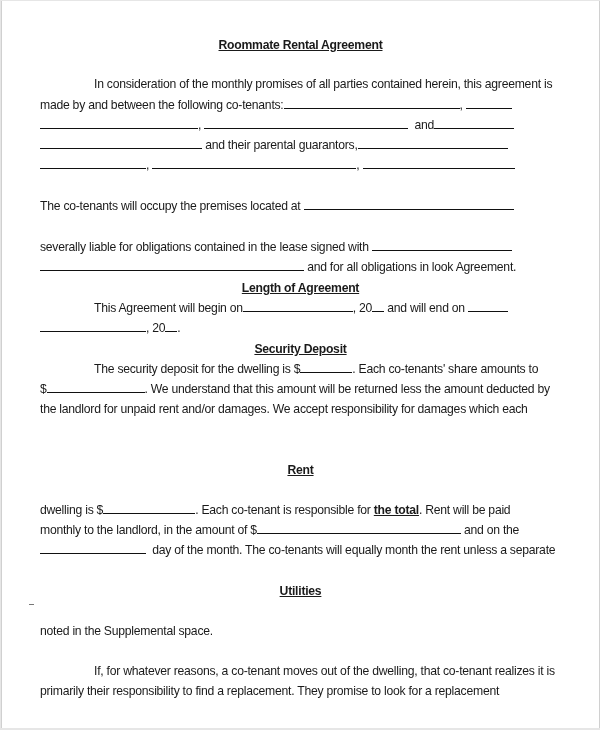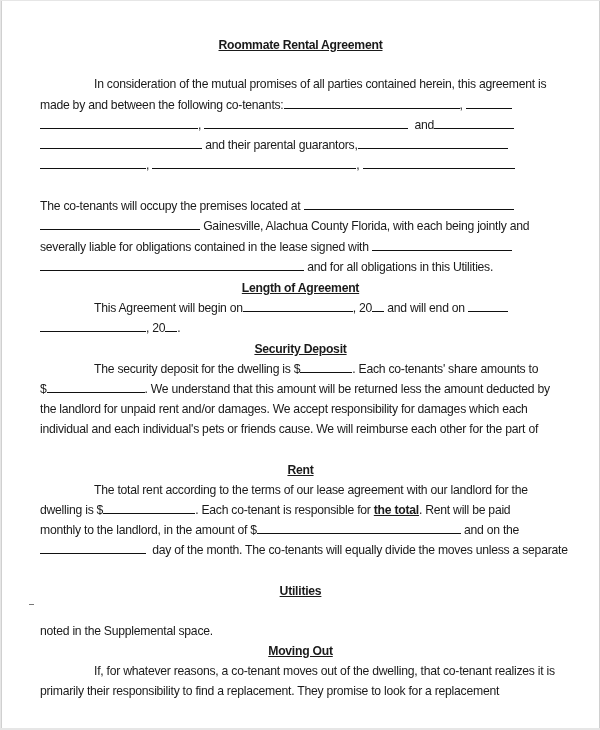--- a/index.html
+++ b/index.html
@@ -20,48 +20,44 @@
     .u-bold { font-weight: bold; text-decoration: underline; }
     .tick { position: absolute; left: 27px; top: 603px; width: 5px; border-top: 1px solid #777; }
   </style>
 </head>
 <body>
 
 <div class="page">
 
   <div class="line center title" style="top:34px">Roommate Rental Agreement</div>
 
-  <div class="line indent" style="top:73px"><span>In consideration of the mutual promises of all parties contained herein, this agreement is</span></div>
+  <div class="line indent" style="top:73px"><span>In consideration of the monthly promises of all parties contained herein, this agreement is</span></div>
   <div class="line" style="top:94px"><span>made by and between the following co-tenants:</span><span class="blank" style="width:176px"></span>, <span class="blank" style="width:46px"></span></div>
   <div class="line" style="top:114px"><span class="blank" style="width:158px"></span>, <span class="blank" style="width:204px"></span>&nbsp; <span>and</span><span class="blank" style="width:80px"></span></div>
   <div class="line" style="top:134px"><span class="blank" style="width:162px"></span> <span>and their parental guarantors,</span><span class="blank" style="width:150px"></span></div>
   <div class="line" style="top:154px"><span class="blank" style="width:106px"></span>, <span class="blank" style="width:204px"></span>, <span class="blank" style="width:152px"></span></div>
 
   <div class="line" style="top:195px"><span>The co-tenants will occupy the premises located at</span> <span class="blank" style="width:210px"></span></div>
-  <div class="line" style="top:215px"><span class="blank" style="width:160px"></span> <span>Gainesville, Alachua County Florida, with each being jointly and</span></div>
   <div class="line" style="top:236px"><span>severally liable for obligations contained in the lease signed with</span> <span class="blank" style="width:140px"></span></div>
-  <div class="line" style="top:256px"><span class="blank" style="width:264px"></span> <span>and for all obligations in this Utilities.</span></div>
+  <div class="line" style="top:256px"><span class="blank" style="width:264px"></span> <span>and for all obligations in look Agreement.</span></div>
 
   <div class="line center title" style="top:277px">Length of Agreement</div>
   <div class="line indent" style="top:297px"><span>This Agreement will begin on</span><span class="blank" style="width:110px"></span><span>, 20</span><span class="blank" style="width:12px"></span> <span>and will end on</span> <span class="blank" style="width:40px"></span></div>
   <div class="line" style="top:317px"><span class="blank" style="width:106px"></span><span>, 20</span><span class="blank" style="width:12px"></span>.</div>
 
   <div class="line center title" style="top:338px">Security Deposit</div>
   <div class="line indent" style="top:358px"><span>The security deposit for the dwelling is $</span><span class="blank" style="width:52px"></span><span>.  Each co-tenants' share amounts to</span></div>
   <div class="line" style="top:378px"><span>$</span><span class="blank" style="width:98px"></span><span>.  We understand that this amount will be returned less the amount deducted by</span></div>
   <div class="line" style="top:398px">the landlord for unpaid rent and/or damages.  We accept responsibility for damages which each</div>
-  <div class="line" style="top:418px">individual and each individual's pets or friends cause.  We will reimburse each other for the part of</div>
 
   <div class="line center title" style="top:459px">Rent</div>
-  <div class="line indent" style="top:479px">The total rent according to the terms of our lease agreement with our landlord for the</div>
   <div class="line" style="top:499px"><span>dwelling is $</span><span class="blank" style="width:92px"></span><span>.  Each co-tenant is responsible for</span> <span class="u-bold">the total</span><span>.  Rent will be paid</span></div>
   <div class="line" style="top:519px"><span>monthly to the landlord, in the amount of $</span><span class="blank" style="width:204px"></span> <span>and on the</span></div>
-  <div class="line" style="top:539px"><span class="blank" style="width:106px"></span>&nbsp; <span>day of the month.  The co-tenants will equally divide the moves unless a separate</span></div>
+  <div class="line" style="top:539px"><span class="blank" style="width:106px"></span>&nbsp; <span>day of the month.  The co-tenants will equally month the rent unless a separate</span></div>
 
   <div class="line center title" style="top:580px">Utilities</div>
   <div class="tick"></div>
   <div class="line" style="top:620px">noted in the Supplemental space.</div>
 
-  <div class="line center title" style="top:640px">Moving Out</div>
   <div class="line indent" style="top:660px">If, for whatever reasons, a co-tenant moves out of the dwelling, that co-tenant realizes it is</div>
   <div class="line" style="top:680px">primarily their responsibility to find a replacement.  They promise to look for a replacement</div>
 
 </div>
 
 </body></html>

